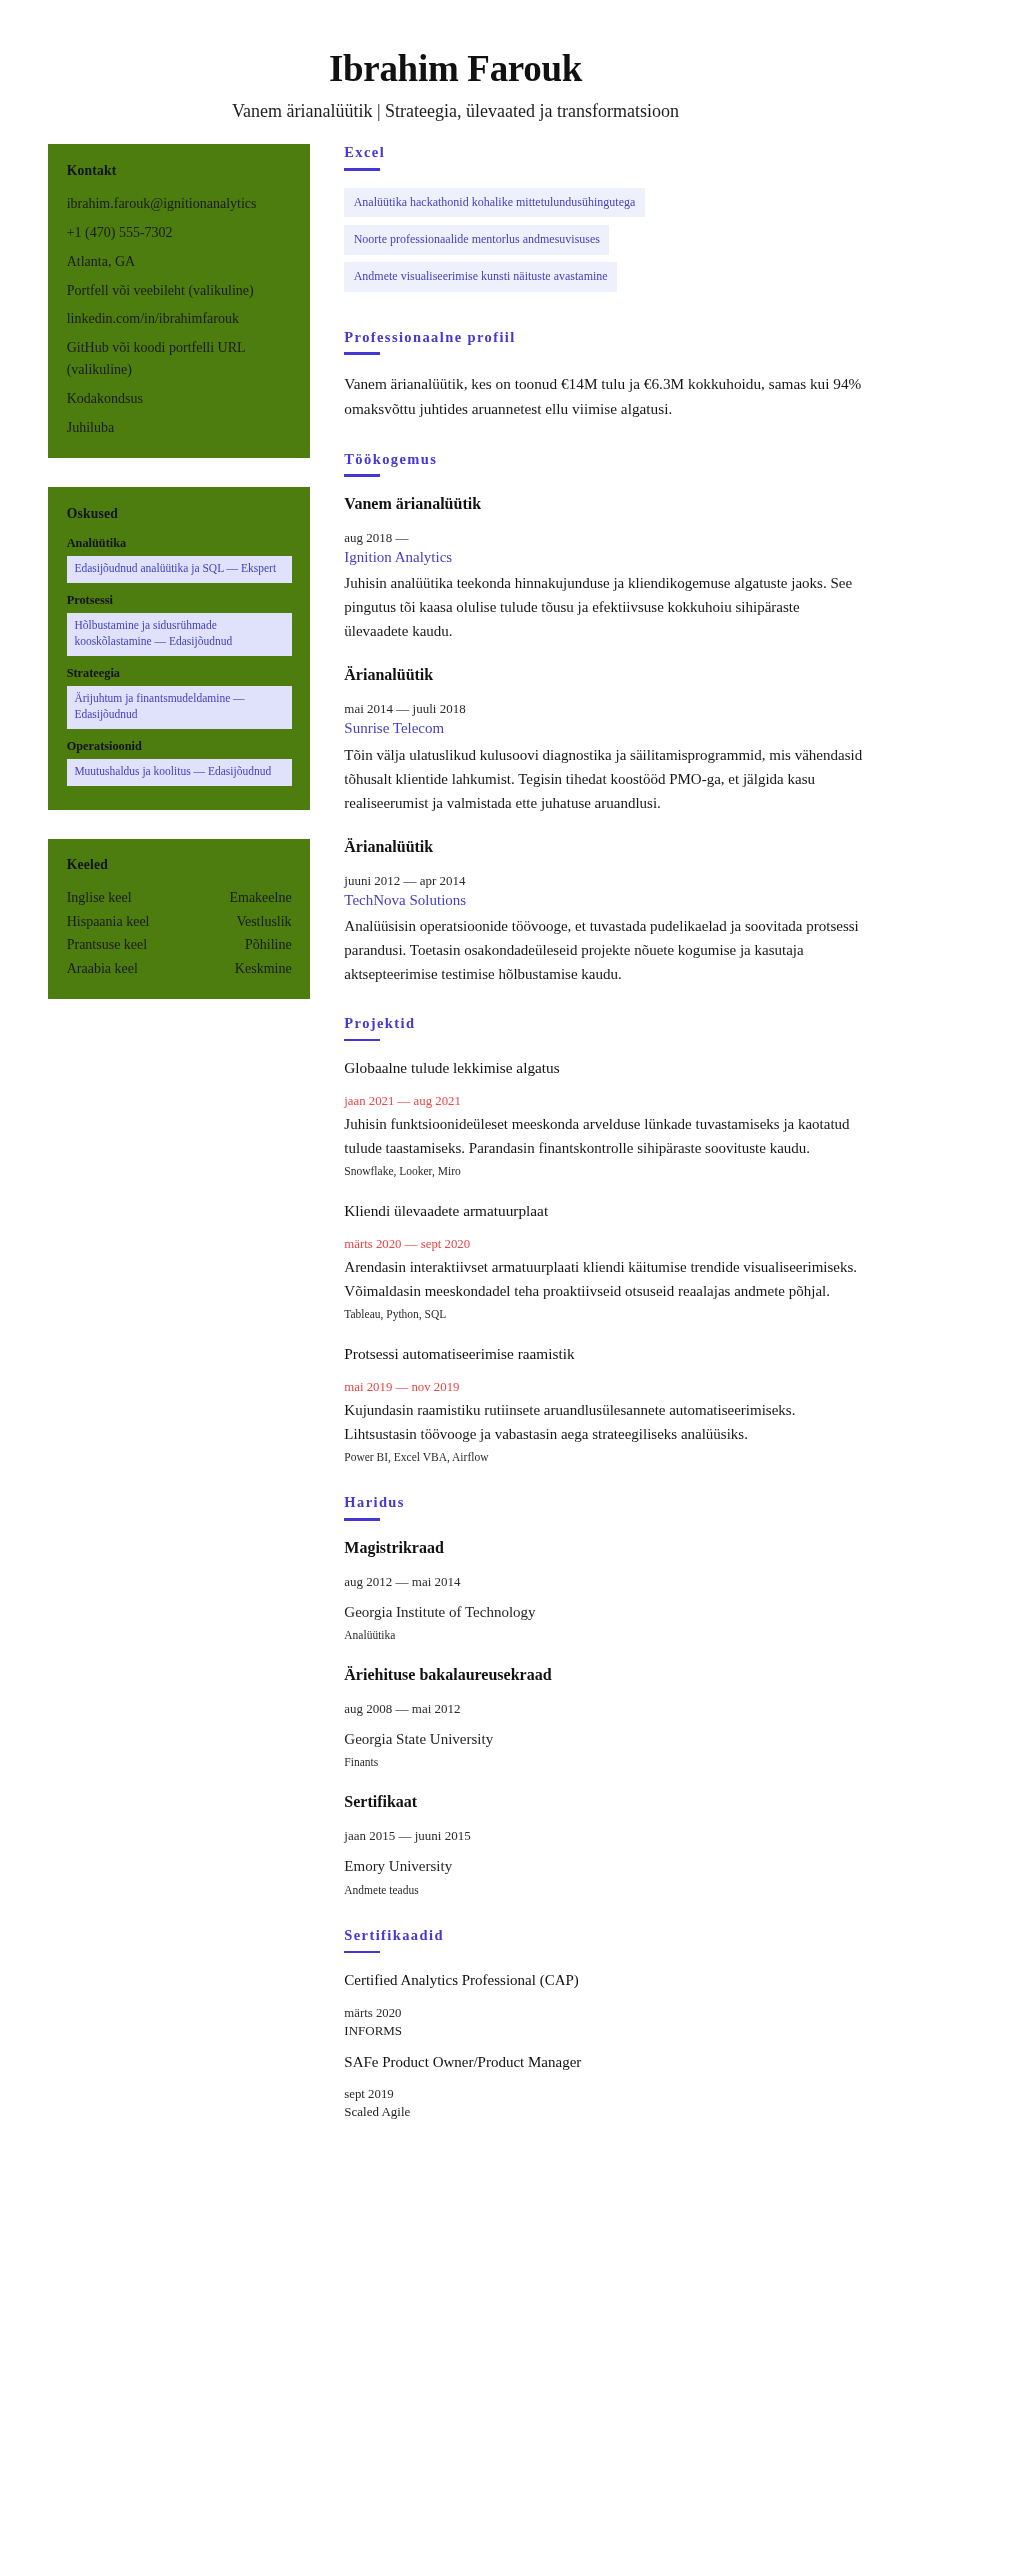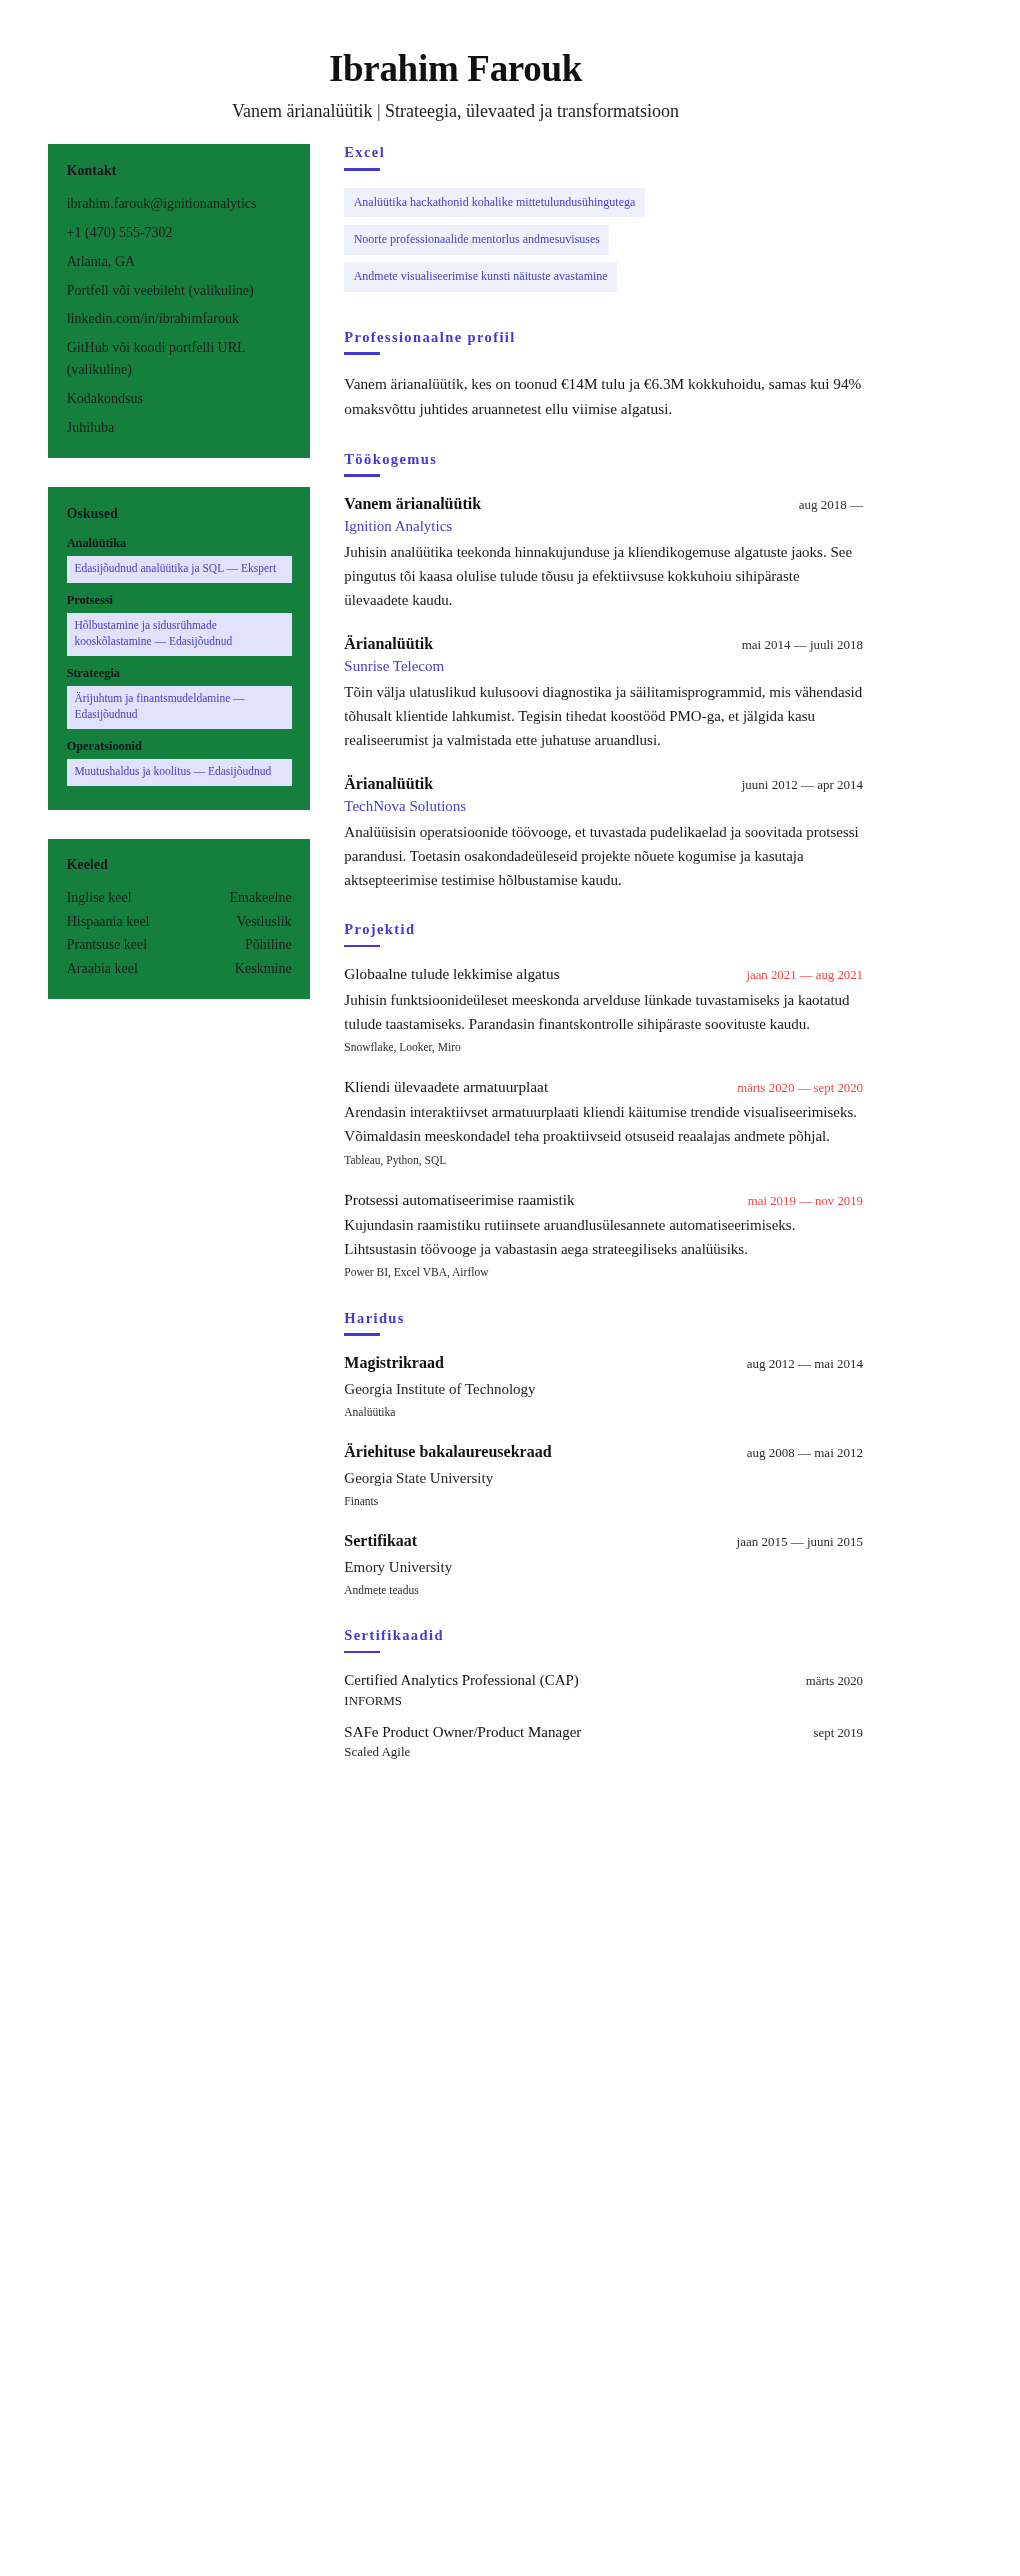--- a/index.html
+++ b/index.html
@@ -55,21 +55,21 @@
     flex: 0 0 281px;
     padding-right: 18.7px;
   }
   .col-right {
     flex: 1 1 auto;
     padding-left: 15.3px;
   }
 
   
   .card {
-    background: #15803d;
+    background: #4d7c0f;
     padding: 18.7px 18.7px 20.4px 18.7px;
     margin-bottom: 29px;
   }
   .card-title {
     font-size: 13.6px;
     font-weight: 700;
     color: #13131a;
     margin: 0 0 13.6px 0;
     letter-spacing: 0.2px;
   }
@@ -148,20 +148,21 @@
   }
 
   
   .entry { margin-bottom: 22px; }
   .entry:last-child { margin-bottom: 0; }
   .entry-head {
     display: flex;
     justify-content: space-between;
     align-items: baseline;
     gap: 15.3px;
+    flex-direction: column;
   }
   .entry-title {
     font-size: 16px;
     font-weight: 700;
     color: #111111;
     line-height: 1.3;
   }
   .entry-dates {
     font-size: 13px;
     color: #2b2b2b;
@@ -177,21 +178,21 @@
   .entry-desc {
     font-size: 15px;
     line-height: 1.6;
     color: #171717;
     margin-top: 2.6px;
   }
   .entry-sub {
     font-size: 12.8px;
     color: #242424;
     line-height: 1.45;
-    margin-top: 5px;
+    margin-top: 12px;
   }
   .entry-meta {
     font-size: 11.5px;
     color: #2b2b2b;
     line-height: 1.4;
     margin-top: 3.4px;
   }
 
   
   .proj-title {

